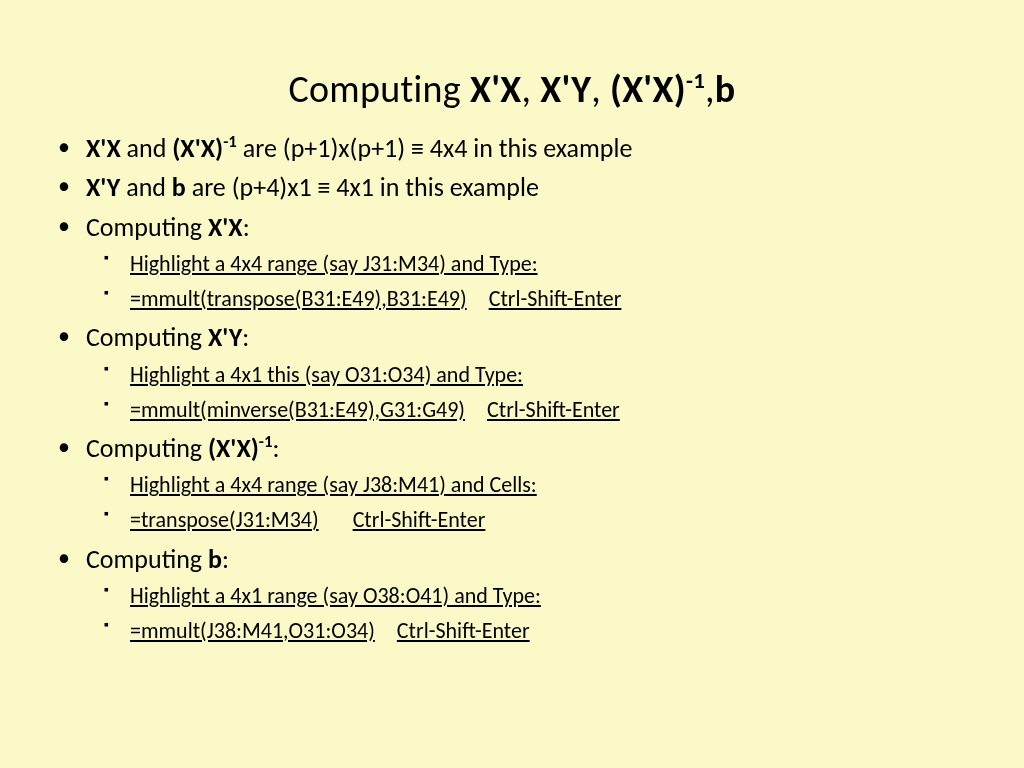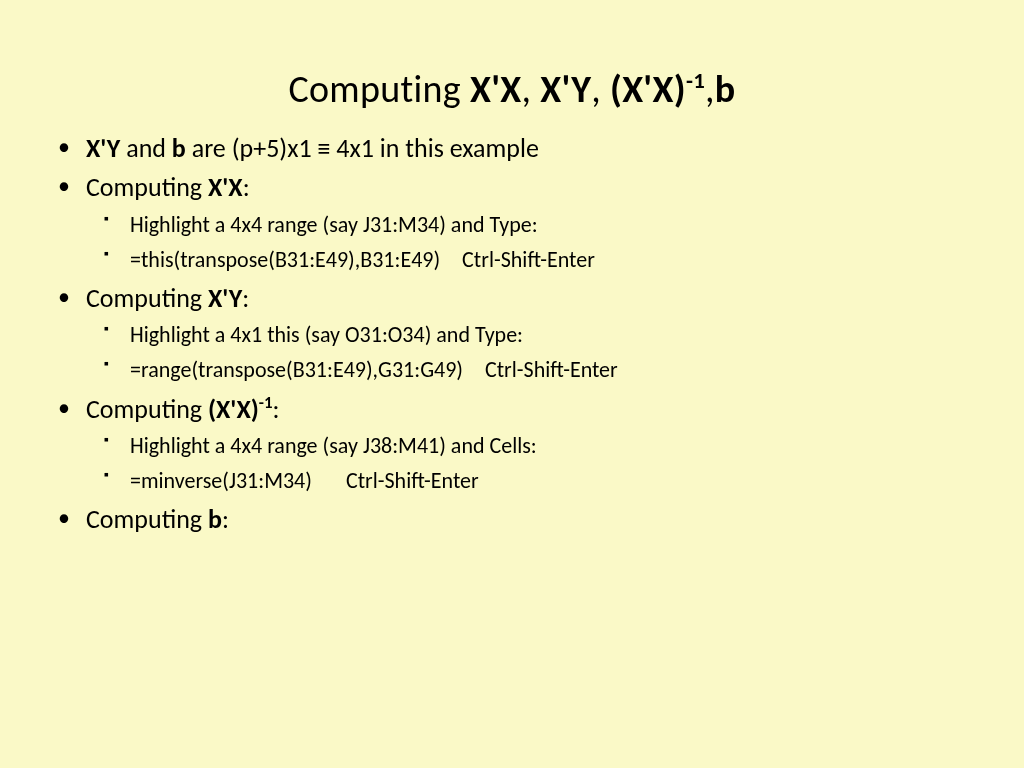--- a/index.html
+++ b/index.html
@@ -41,20 +41,21 @@
     position: absolute;
     left: -28px;
     top: 0;
     font-size: 24px;
     color: #000;
   }
   ul.sub {
     list-style: none;
     padding-left: 44px;
     margin-top: 2px;
+    text-decoration: underline;
   }
   ul.sub > li {
     position: relative;
     font-size: 22px;
     line-height: 1.55;
     margin-bottom: 1px;
   }
   ul.sub > li::before {
     content: "▪";
     position: absolute;
@@ -73,47 +74,54 @@
 
 <div class="slide">
 
   <div class="title">
     <span>Computing </span><span class="b">X'X</span><span>, </span><span class="b">X'Y</span><span>, </span><span class="b"><span>(X'X)</span><sup>-1</sup></span><span>,</span><span class="b">b</span>
   </div>
 
   <ul class="top">
 
 
+    <li>
+      <span class="b">X'X</span><span> and </span><span class="b"><span>(X'X)</span><sup>-1</sup></span><span> are (p+1)x(p+1) ≡ 4x4 in this example</span>
+    </li>
 
     <li>
-      <span class="b">X'Y</span><span> and </span><span class="b">b</span><span> are (p+5)x1 ≡ 4x1 in this example</span>
+      <span class="b">X'Y</span><span> and </span><span class="b">b</span><span> are (p+4)x1 ≡ 4x1 in this example</span>
     </li>
 
     <li>
       <span>Computing </span><span class="b">X'X</span><span>:</span>
       <ul class="sub">
         <li>Highlight a 4x4 range (say J31:M34) and Type:</li>
-        <li><span>=this(transpose(B31:E49),B31:E49)</span><span class="gap"></span><span>Ctrl-Shift-Enter</span></li>
+        <li><span>=mmult(transpose(B31:E49),B31:E49)</span><span class="gap"></span><span>Ctrl-Shift-Enter</span></li>
       </ul>
     </li>
 
     <li>
       <span>Computing </span><span class="b">X'Y</span><span>:</span>
       <ul class="sub">
         <li>Highlight a 4x1 this (say O31:O34) and Type:</li>
-        <li><span>=range(transpose(B31:E49),G31:G49)</span><span class="gap"></span><span>Ctrl-Shift-Enter</span></li>
+        <li><span>=mmult(minverse(B31:E49),G31:G49)</span><span class="gap"></span><span>Ctrl-Shift-Enter</span></li>
       </ul>
     </li>
 
     <li>
       <span>Computing </span><span class="b"><span>(X'X)</span><sup>-1</sup></span><span>:</span>
       <ul class="sub">
         <li>Highlight a 4x4 range (say J38:M41) and Cells:</li>
-        <li><span>=minverse(J31:M34)</span><span class="gap2"></span><span>Ctrl-Shift-Enter</span></li>
+        <li><span>=transpose(J31:M34)</span><span class="gap2"></span><span>Ctrl-Shift-Enter</span></li>
       </ul>
     </li>
 
     <li>
       <span>Computing </span><span class="b">b</span><span>:</span>
+      <ul class="sub">
+        <li>Highlight a 4x1 range (say O38:O41) and Type:</li>
+        <li><span>=mmult(J38:M41,O31:O34)</span><span class="gap"></span><span>Ctrl-Shift-Enter</span></li>
+      </ul>
     </li>
 
   </ul>
 </div>
 
 </body></html>

